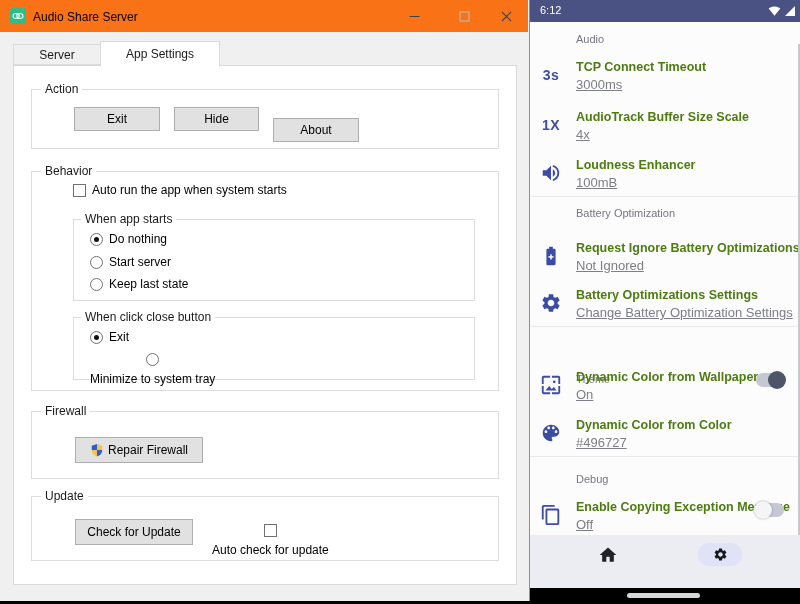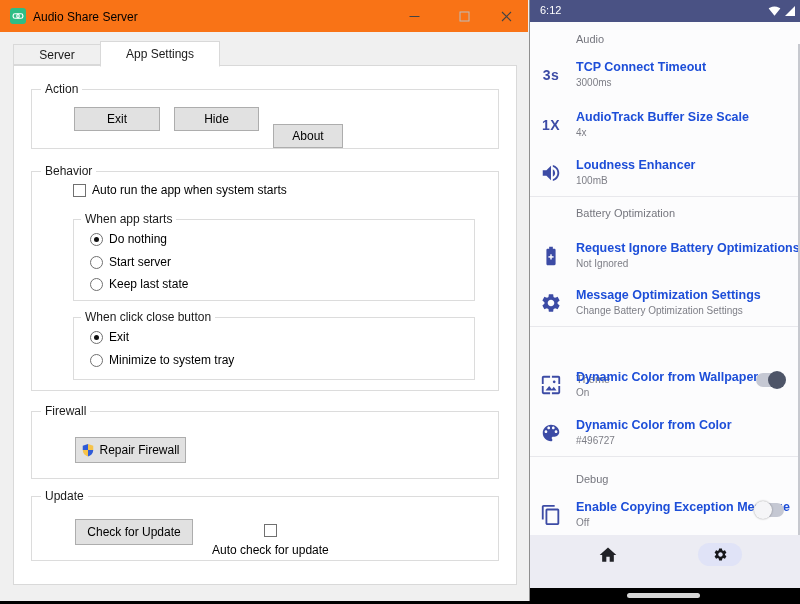--- a/index.html
+++ b/index.html
@@ -31,22 +31,22 @@
   
   .phone{position:absolute;left:530px;top:0;width:270px;height:604px;background:#000;}
   .statusbar{position:absolute;left:0;top:0;right:0;height:22px;background:#4a5284;}
   .ptime{position:absolute;left:10px;top:4px;font-size:11px;color:#fff;}
   .sicon{position:absolute;top:5px;}
   .pcontent{position:absolute;left:0;top:22px;right:0;height:513px;background:#fcfcfd;}
   .phead{position:absolute;left:46px;font-size:11px;color:#75767e;white-space:nowrap;}
   .aitem{position:absolute;left:0;right:0;height:36px;}
   .aicon{position:absolute;left:5px;top:1px;width:32px;height:30px;display:flex;align-items:center;justify-content:center;color:#3c4ba5;}
   .aicon.txt{font-weight:bold;font-size:14px;letter-spacing:.5px;}
-  .atitle{position:absolute;left:46px;top:1px;font-size:12.5px;font-weight:600;color:#1d4ed8;white-space:nowrap;}
-  .asub{position:absolute;left:46px;top:18px;font-size:10px;color:#7d7e86;white-space:nowrap;}
+  .atitle{position:absolute;left:46px;top:1px;font-size:12.5px;font-weight:600;color:#4d7c0f;white-space:nowrap;}
+  .asub{position:absolute;left:46px;top:18px;font-size:13px;color:#7d7e86;white-space:nowrap;text-decoration:underline;}
   .pdiv{position:absolute;left:0;right:0;height:1px;background:#e8e8ec;}
   .toggle{position:absolute;left:226px;width:28px;height:14px;border-radius:7px;background:#c5c8d3;}
   .knob{position:absolute;top:-2px;width:18px;height:18px;border-radius:50%;}
   .toggle.on .knob{right:-2px;background:#4e5568;}
   .toggle.off .knob{left:-2px;background:#f5f5f7;box-shadow:0 0 2px rgba(0,0,0,.4);}
   .scroll-edge{position:absolute;right:0;top:22px;width:2px;height:566px;background:#c7c9cf;}
 
   .pnav{position:absolute;left:0;top:535px;right:0;height:53px;background:#ececf3;}
   .nav-item{position:absolute;top:0;width:120px;height:100%;text-align:center;}
   .nav-home{left:18px;} .nav-settings{left:130px;}
@@ -97,21 +97,21 @@
   <div class="panel">
 
     <div class="group" style="left:17px;top:23px;width:468px;height:60px;">
       <span class="glabel">Action</span>
       <button class="btn" style="left:42px;top:17px;width:86px;height:24px;">
         <span>Exit</span>
       </button>
       <button class="btn" style="left:142px;top:17px;width:85px;height:24px;">
         <span>Hide</span>
       </button>
-      <button class="btn" style="left:241px;top:34px;width:70px;height:24px;">
+      <button class="btn" style="left:241px;top:28px;width:86px;height:24px;">
         <span>About</span>
       </button>
     </div>
 
     <div class="group" style="left:17px;top:105px;width:468px;height:220px;">
       <span class="glabel">Behavior</span>
 
       <label class="ctlrow" style="left:41px;top:11px;">
         <span class="box"></span>
         <span>Auto run the app when system starts</span>
@@ -132,30 +132,30 @@
           <span>Keep last state</span>
         </label>
       </div>
 
       <div class="group" style="left:41px;top:145px;width:402px;height:63px;">
         <span class="glabel" style="left:7px;">When click close button</span>
         <label class="ctlrow" style="left:16px;top:12px;">
           <span class="rad on"></span>
           <span>Exit</span>
         </label>
-        <label class="ctlrow" style="left:16px;top:35px;">
+        <label class="ctlrow" style="left:16px;top:35px;flex-direction:column;">
           <span class="rad"></span>
           <span>Minimize to system tray</span>
         </label>
       </div>
     </div>
 
     <div class="group" style="left:17px;top:345px;width:468px;height:68px;">
       <span class="glabel">Firewall</span>
-      <button class="btn" style="left:43px;top:25px;width:111px;height:26px;">
+      <button class="btn" style="left:43px;top:25px;width:128px;height:26px;">
         <svg width="14" height="16" viewBox="0 0 16 16">
           <path d="M8 1 L2 3 V8 H8 Z" fill="#2f5bd7"></path>
           <path d="M8 1 L14 3 V8 H8 Z" fill="#f6c34a"></path>
           <path d="M2 8 H8 V15.4 C4.6 14.4 2 11.8 2 8 Z" fill="#f6c34a"></path>
           <path d="M8 8 H14 C14 11.8 11.4 14.4 8 15.4 Z" fill="#2f5bd7"></path>
         </svg>
         <span>Repair Firewall</span>
       </button>
     </div>
 
@@ -224,21 +224,21 @@
       <span class="atitle">Request Ignore Battery Optimizations</span>
       <span class="asub">Not Ignored</span>
     </div>
 
     <div class="aitem" style="top:265px;">
       <span class="aicon">
         <svg width="22" height="22" viewBox="0 0 24 24" fill="currentColor">
             <path d="M19.14 12.94c.04-.3.06-.61.06-.94 0-.32-.02-.64-.07-.94l2.03-1.58c.18-.14.23-.41.12-.61l-1.92-3.32c-.12-.22-.37-.29-.59-.22l-2.39.96c-.5-.38-1.03-.7-1.62-.94l-.36-2.54c-.04-.24-.24-.41-.48-.41h-3.84c-.24 0-.43.17-.47.41l-.36 2.54c-.59.24-1.13.57-1.62.94l-2.39-.96c-.22-.08-.47 0-.59.22L2.74 8.87c-.12.21-.08.47.12.61l2.03 1.58c-.05.3-.09.63-.09.94s.02.64.07.94l-2.03 1.58c-.18.14-.23.41-.12.61l1.92 3.32c.12.22.37.29.59.22l2.39-.96c.5.38 1.03.7 1.62.94l.36 2.54c.05.24.24.41.48.41h3.84c.24 0 .44-.17.47-.41l.36-2.54c.59-.24 1.13-.56 1.62-.94l2.39.96c.22.08.47 0 .59-.22l1.92-3.32c.12-.22.07-.47-.12-.61l-2.01-1.58zM12 15.6c-1.98 0-3.6-1.62-3.6-3.6s1.62-3.6 3.6-3.6 3.6 1.62 3.6 3.6-1.62 3.6-3.6 3.6z"></path>
           </svg>
       </span>
-      <span class="atitle">Message Optimization Settings</span>
+      <span class="atitle">Battery Optimizations Settings</span>
       <span class="asub">Change Battery Optimization Settings</span>
     </div>
 
     <div class="pdiv" style="top:304px;"></div>
 
     <span class="phead" style="top:321px;margin-top:30px;">Theme</span>
 
     <div class="aitem" style="top:347px;">
       <span class="aicon">
         <svg width="22" height="22" viewBox="0 0 24 24" fill="currentColor">

